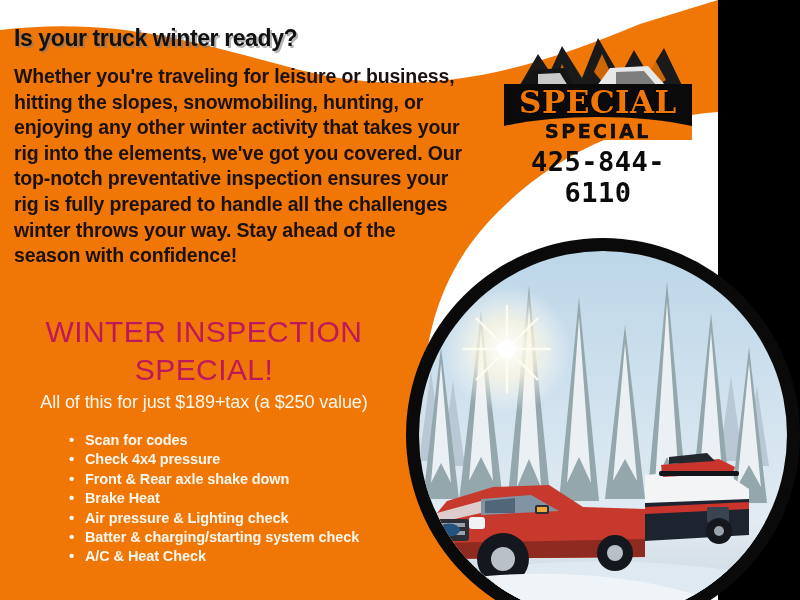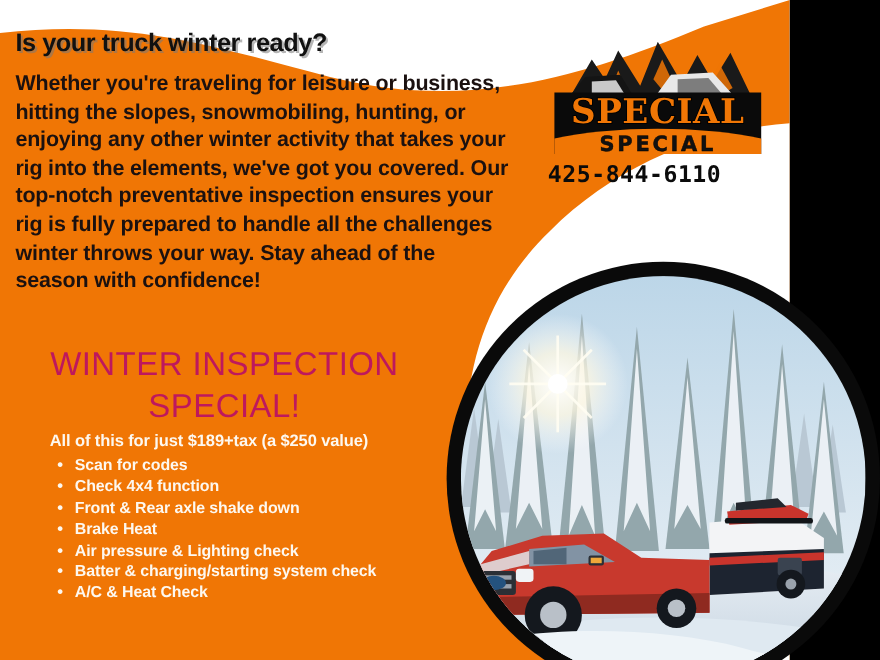--- a/index.html
+++ b/index.html
@@ -73,34 +73,34 @@
     width: 380px;
     text-align: center;
     font-size: 30px;
     line-height: 38px;
     font-weight: 400;
     color: #be185d;
     letter-spacing: 0.4px;
   }
   .promo-sub {
     position: absolute;
-    left: 0;
+    left: 14px;
     top: 392px;
     width: 380px;
     text-align: center;
-    font-size: 15px;
-    font-weight: 700;
+    font-size: 18px;
+    font-weight: 400;
     color: #fdf8f0;
     letter-spacing: -0.1px;
   }
   .promo-list {
     position: absolute;
     left: 52px;
     top: 414px;
-    margin: 0;
+    margin: 17px;
     padding: 0;
     list-style: none;
     width: 420px;
   }
   .promo-list li {
     position: relative;
     padding-left: 16px;
     font-size: 14.5px;
     line-height: 19.4px;
     font-weight: 600;
@@ -123,23 +123,24 @@
     top: 28px;
     width: 200px;
     height: 145px;
   }
   .logo svg { display: block; }
   .logo-phone {
     position: absolute;
     left: 0;
     top: 118px;
     width: 200px;
+    text-align: center;
     font-family: "DejaVu Sans Mono", monospace;
     font-weight: 700;
-    font-size: 21px;
+    font-size: 27px;
     letter-spacing: 0.5px;
     color: #0b0b0b;
   }
   .logo-diesel {
     position: absolute;
     left: 0;
     top: 92px;
     width: 200px;
     text-align: center;
     font-family: "DejaVu Sans", sans-serif;
@@ -349,21 +350,21 @@
 
         <path d="M0,336 C70,318 180,318 256,338 C300,350 340,358 368,356 L368,368 L0,368 Z" fill="#eef4f8"></path>
       </svg>
     </div>
   </div>
 
   <div class="promo-title">WINTER INSPECTION SPECIAL!</div>
   <div class="promo-sub">All of this for just $189+tax (a $250 value)</div>
   <ul class="promo-list">
     <li>Scan for codes</li>
-    <li>Check 4x4 function</li>
+    <li>Check 4x4 pressure</li>
     <li>Front &amp; Rear axle shake down</li>
     <li>Brake Heat</li>
     <li>Air pressure &amp; Lighting check</li>
     <li>Batter &amp; charging/starting system check</li>
     <li>A/C &amp; Heat Check</li>
   </ul>
 
 </div>
 
 </body></html>

